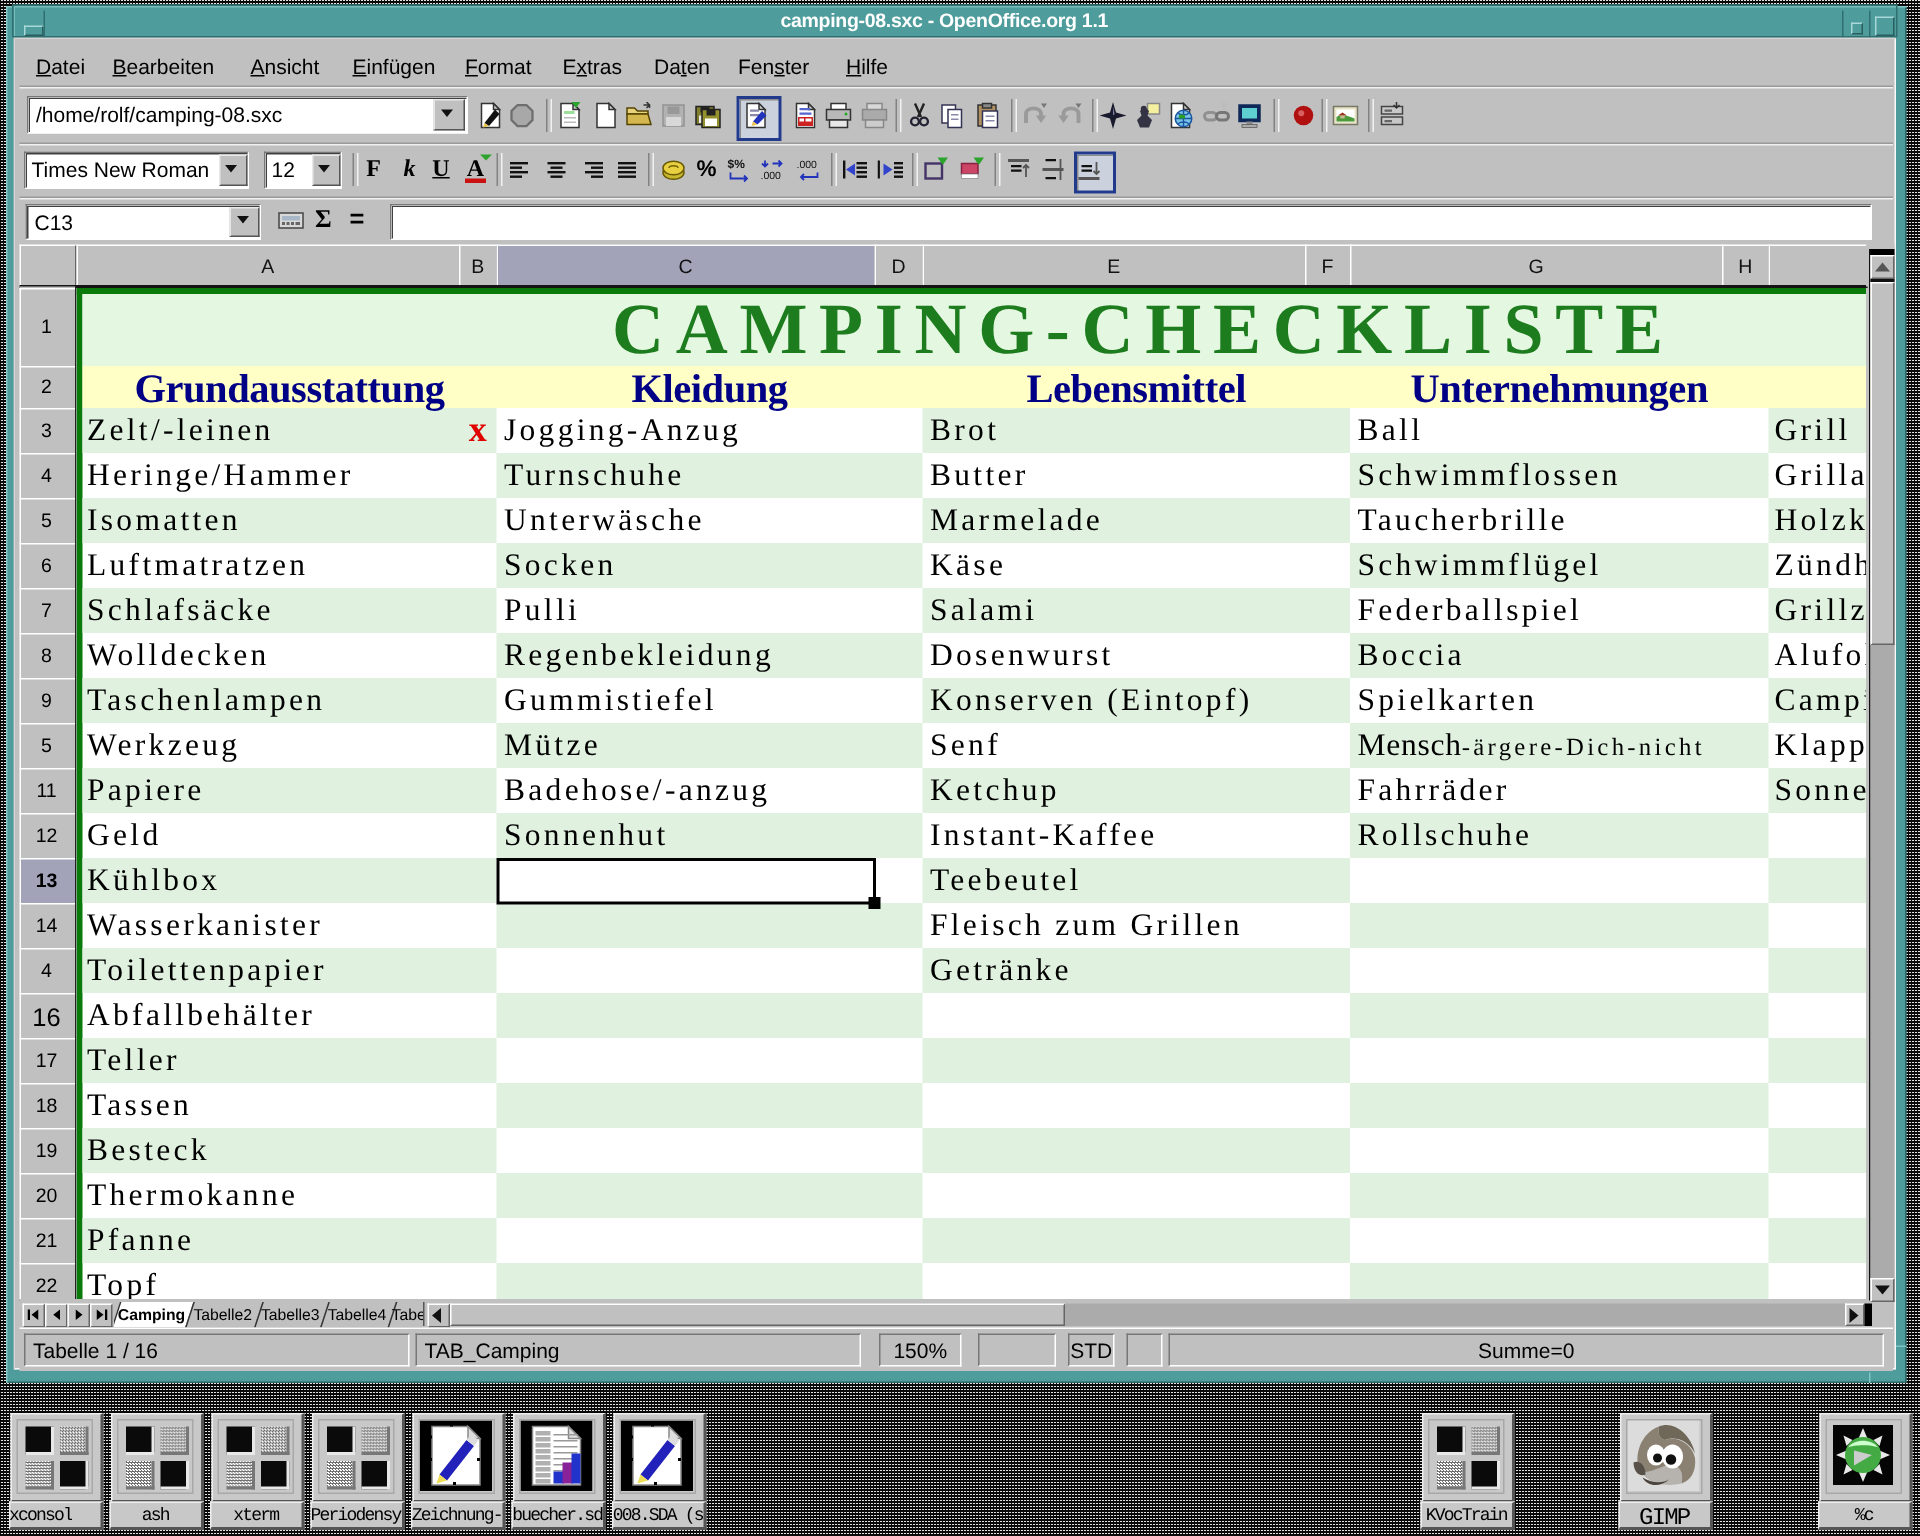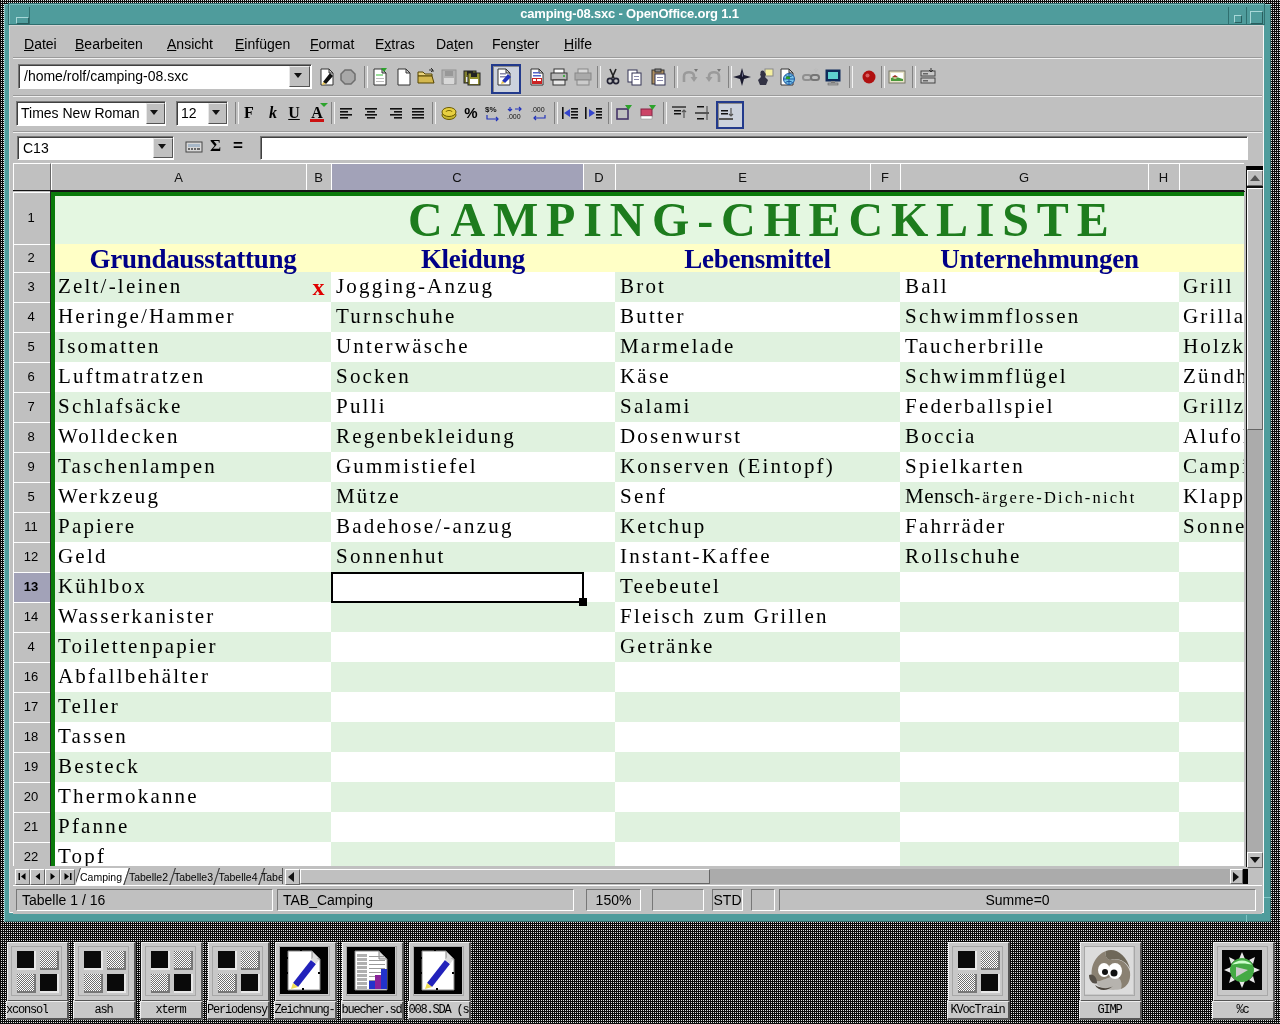--- a/index.html
+++ b/index.html
@@ -373,21 +373,21 @@
 <div class="ab" style="left:13px;top:519px;width:36px;text-align:center;font-size:13px;">11</div>
 <div class="ab raise" style="left:13px;top:542px;width:36px;height:29px;background:#c0c0c0;border-bottom-color:#111;overflow:hidden;"></div>
 <div class="ab" style="left:13px;top:549px;width:36px;text-align:center;font-size:13px;">12</div>
 <div class="ab raise" style="left:13px;top:572px;width:36px;height:29px;background:#a2a2b8;border-bottom-color:#111;overflow:hidden;"></div>
 <div class="ab" style="left:13px;top:579px;width:36px;text-align:center;font-size:13px;font-weight:bold;">13</div>
 <div class="ab raise" style="left:13px;top:602px;width:36px;height:29px;background:#c0c0c0;border-bottom-color:#111;overflow:hidden;"></div>
 <div class="ab" style="left:13px;top:609px;width:36px;text-align:center;font-size:13px;">14</div>
 <div class="ab raise" style="left:13px;top:632px;width:36px;height:29px;background:#c0c0c0;border-bottom-color:#111;overflow:hidden;"></div>
 <div class="ab" style="left:13px;top:639px;width:36px;text-align:center;font-size:13px;">4</div>
 <div class="ab raise" style="left:13px;top:662px;width:36px;height:29px;background:#c0c0c0;border-bottom-color:#111;overflow:hidden;"></div>
-<div class="ab" style="left:13px;top:669px;width:36px;text-align:center;font-size:13px;">16</div>
+<div class="ab" style="left:13px;top:669px;width:36px;text-align:center;font-size:17px;">16</div>
 <div class="ab raise" style="left:13px;top:692px;width:36px;height:29px;background:#c0c0c0;border-bottom-color:#111;overflow:hidden;"></div>
 <div class="ab" style="left:13px;top:699px;width:36px;text-align:center;font-size:13px;">17</div>
 <div class="ab raise" style="left:13px;top:722px;width:36px;height:29px;background:#c0c0c0;border-bottom-color:#111;overflow:hidden;"></div>
 <div class="ab" style="left:13px;top:729px;width:36px;text-align:center;font-size:13px;">18</div>
 <div class="ab raise" style="left:13px;top:752px;width:36px;height:29px;background:#c0c0c0;border-bottom-color:#111;overflow:hidden;"></div>
 <div class="ab" style="left:13px;top:759px;width:36px;text-align:center;font-size:13px;">19</div>
 <div class="ab raise" style="left:13px;top:782px;width:36px;height:29px;background:#c0c0c0;border-bottom-color:#111;overflow:hidden;"></div>
 <div class="ab" style="left:13px;top:789px;width:36px;text-align:center;font-size:13px;">20</div>
 <div class="ab raise" style="left:13px;top:812px;width:36px;height:29px;background:#c0c0c0;border-bottom-color:#111;overflow:hidden;"></div>
 <div class="ab" style="left:13px;top:819px;width:36px;text-align:center;font-size:13px;">21</div>
@@ -542,21 +542,21 @@
   </svg>
 <svg class="ab" style="left:45px;top:869px;" width="15" height="15" viewBox="0 0 15 15">
     <path d="M5.5 4 L10 7.5 L5.5 11 Z" fill="#000"></path>
   </svg>
 <svg class="ab" style="left:60px;top:869px;" width="15" height="15" viewBox="0 0 15 15">
     <rect x="10" y="4" width="1.5" height="7" fill="#000"></rect>
     <path d="M4.5 4 L9 7.5 L4.5 11 Z" fill="#000"></path>
   </svg>
 <div class="ab" style="left:76px;top:868px;width:206px;height:17px;overflow:hidden;">
 <div class="ab" style="left:1px;top:0;width:48px;height:17px;background:#fff;transform:skewX(-18deg);border-left:1px solid #333;border-right:1px solid #333;border-bottom:1px solid #333;"></div>
-<div class="ab tabtxt" style="left:1px;top:3px;width:48px;text-align:center;font-weight:normal;white-space:nowrap;overflow:hidden;">Camping</div>
+<div class="ab tabtxt" style="left:1px;top:3px;width:48px;text-align:center;font-weight:bold;white-space:nowrap;overflow:hidden;">Camping</div>
 <div class="ab" style="left:50px;top:0;width:45px;height:17px;background:#c0c0c0;transform:skewX(-18deg);border-left:1px solid #333;border-right:1px solid #333;border-bottom:1px solid #333;"></div>
 <div class="ab tabtxt" style="left:50px;top:3px;width:45px;text-align:center;font-weight:normal;white-space:nowrap;overflow:hidden;">Tabelle2</div>
 <div class="ab" style="left:96px;top:0;width:43px;height:17px;background:#c0c0c0;transform:skewX(-18deg);border-left:1px solid #333;border-right:1px solid #333;border-bottom:1px solid #333;"></div>
 <div class="ab tabtxt" style="left:96px;top:3px;width:43px;text-align:center;font-weight:normal;white-space:nowrap;overflow:hidden;">Tabelle3</div>
 <div class="ab" style="left:140px;top:0;width:44px;height:17px;background:#c0c0c0;transform:skewX(-18deg);border-left:1px solid #333;border-right:1px solid #333;border-bottom:1px solid #333;"></div>
 <div class="ab tabtxt" style="left:140px;top:3px;width:44px;text-align:center;font-weight:normal;white-space:nowrap;overflow:hidden;">Tabelle4</div>
 <div class="ab" style="left:185px;top:0;width:39px;height:17px;background:#c0c0c0;transform:skewX(-18deg);border-left:1px solid #333;border-right:1px solid #333;border-bottom:1px solid #333;"></div>
 <div class="ab tabtxt" style="left:185px;top:3px;width:39px;text-align:center;font-weight:normal;white-space:nowrap;overflow:hidden;">Tabelle5</div>
 </div>
 <div class="ab" style="left:282px;top:868px;width:1px;height:16px;background:#555;"></div>
@@ -694,21 +694,21 @@
     <path d="M21 4 C30 0 42 8 45 22 C41 14 33 10 25 13 C21 12 20 8 21 4 Z" fill="#6f6859"></path>
     <path d="M7 30 C10 38 16 33 26 30 C34 28 38 34 36 42 C28 44 12 44 7 30 Z" fill="#6f6859" opacity="0.35"></path>
     <ellipse cx="19" cy="23" rx="6" ry="7" fill="#fff"></ellipse>
     <ellipse cx="30" cy="24" rx="7" ry="8" fill="#fff"></ellipse>
     <circle cx="20" cy="25" r="3" fill="#111"></circle>
     <circle cx="29" cy="26" r="3.5" fill="#111"></circle>
     <path d="M4 28 C8 26 12 30 12 36 C8 38 4 34 4 28 Z" fill="#565048"></path>
     <path d="M10 38 C16 42 24 42 28 39 C22 45 13 44 10 38 Z" fill="#4a443c"></path>
   </svg>
 <div class="ab" style="left:1079px;top:1001px;width:60px;height:16px;background:#c8c8c8;border-top:1px solid #eee;border-left:1px solid #eee;border-right:2px solid #555;border-bottom:2px solid #555;"></div>
-<div class="ab" style="left:1079px;top:1003px;width:61px;text-align:center;font-family:'Liberation Mono',monospace;font-size:12px;letter-spacing:-1.2px;white-space:nowrap;overflow:hidden;">GIMP</div>
+<div class="ab" style="left:1079px;top:1003px;width:61px;text-align:center;font-family:'Liberation Mono',monospace;font-size:16px;letter-spacing:-1.2px;white-space:nowrap;overflow:hidden;">GIMP</div>
 <div class="ab" style="left:1213px;top:942px;width:59px;height:57px;background:#c8c8c8;border-top:1px solid #eee;border-left:1px solid #eee;border-right:2px solid #555;border-bottom:2px solid #555;"></div>
 <div class="ab" style="left:1217px;top:946px;width:49px;height:48px;background:#c8c8c8;border:1px solid #a8a8a8;"></div>
 <svg class="ab" style="left:1218px;top:947px;" width="48" height="47" viewBox="0 0 48 47">
     <rect x="0" y="0" width="48" height="47" fill="#c8c8c8"></rect>
     <rect x="4" y="3" width="40" height="40" fill="#050505"></rect>
     <g fill="#e8e8e8">
       <path d="M24 5 L27 12 L21 12 Z"></path>
       <path d="M24 41 L27 34 L21 34 Z"></path>
       <path d="M6 23 L13 20 L13 26 Z"></path>
       <path d="M42 23 L35 20 L35 26 Z"></path>

